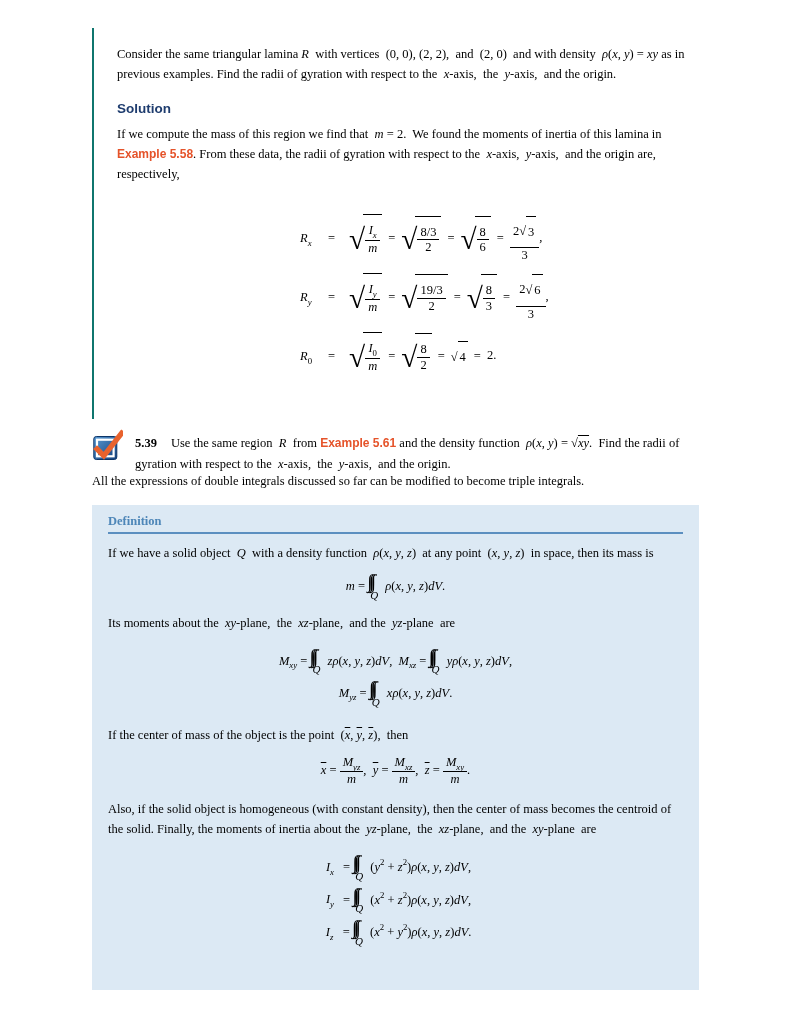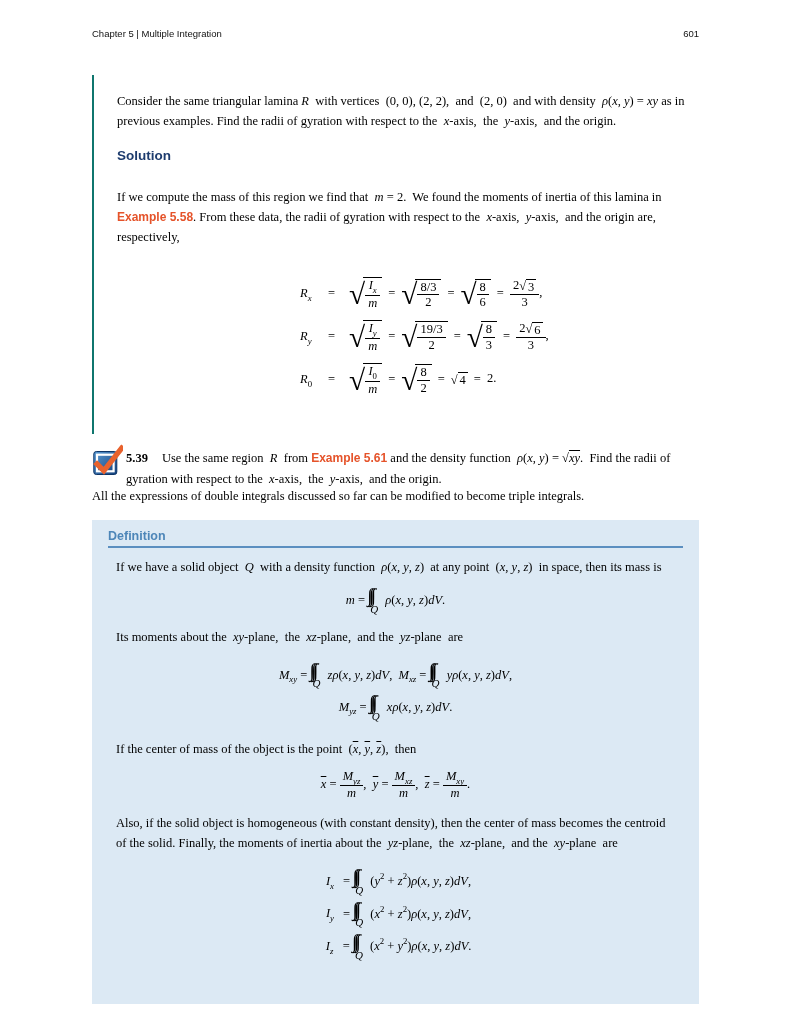--- a/index.html
+++ b/index.html
@@ -22,85 +22,81 @@
 
   
   .example {
     border-left: 2px solid #0f766e;
     padding: 16px 0 28px 23px;
   }
   .example p, .cp p, .defbox p { line-height: 1.62; }
   .sol-title {
     font-family: "Liberation Sans", sans-serif;
     font-size: 13.5px; font-weight: bold; color: #1e3c6e;
-    margin: 16px 0 24px 0;
+    margin: 16px 0 8px 0;
   }
   .xlink { color: #e5532a; font-family: "Liberation Sans", sans-serif; font-weight: bold; font-size: 12px; cursor: pointer; }
 
   .sol-eqs { margin: 30px 0 0 183px; }
   .eqrow { margin: 4px 0 10px 0; white-space: nowrap; }
   .lhs { display: inline-block; min-width: 24px; }
   .req { display: inline-block; margin: 0 14px 0 4px; }
   .eq2 { display: inline-block; margin: 0 6px; }
 
   
   i { font-family: "Liberation Serif", serif; }
   sub { font-size: 0.7em; }
   sup { font-size: 0.7em; }
   .ov { text-decoration: overline; }
   .fr { display: inline-block; text-align: center; vertical-align: middle; line-height: 1.15; }
   .fr > .n { display: block; padding: 0 3px; }
   .fr > .d { display: block; border-top: 1px solid #000; padding: 0 3px; }
   .sq { display: inline-flex; align-items: center; vertical-align: middle; white-space: nowrap; }
   .sq > .r { font-style: normal; line-height: 1; }
-  .sq > .b { border-top: 1px solid #000; padding: 0 2px; }
+  .sq > .b { border-top: 1px solid #000; padding: 8px 2px; }
   .sq.t > .r { font-size: 2.35em; font-weight: 200; line-height: 0.82; margin-right: -2px; }
   .iii { display: inline-flex; flex-direction: column; align-items: center; vertical-align: middle; margin: 0 4px 0 2px; }
   .iii .s { font-style: italic; font-size: 1.55em; line-height: 0.95; letter-spacing: -0.36em; padding-right: 0.36em; }
   .iii .q { font-size: 0.88em; line-height: 1; margin-top: -2px; }
 
   
-  .cp { display: flex; gap: 3px; margin-top: 14px; padding-left: 1px; justify-content: space-between; }
+  .cp { display: flex; gap: 12px; margin-top: 14px; padding-left: 1px; justify-content: space-between; }
   .cp-icon { flex: 0 0 30px; margin-top: -4px; }
   .cpnum { font-weight: bold; margin-right: 14px; }
 
   
   .h2 {
     font-family: "Liberation Sans", sans-serif;
     font-size: 19.5px; font-weight: bold; color: #4d86b8;
     margin: 33px 0 9px 0;
   }
 
   
   .defbox {
     background: #dce9f4;
     margin-top: 16px;
     padding: 9px 16px 26px 16px;
   }
   .def-title {
-    font-family: Liberation Sans, sans-serif;
+    font-family: Liberation Serif, serif;
     font-size: 12.5px; font-weight: bold; color: #4d86b8;
     margin-bottom: 3px;
   }
   .def-rule { height: 2px; background: #5b8fc0; margin-bottom: 9px; }
-  .defbox p { margin: 6px 8px; }
+  .defbox p { margin: 6px 0; }
   .eqc { text-align: center; margin: 10px 0 12px 0; }
   .eqg { display: inline-block; text-align: left; }
   .eqg > div { margin: 5px 0; white-space: nowrap; text-align: center; }
   .lhs2 { display: inline-block; min-width: 20px; }
 </style>
 </head>
 <body>
 
 <div class="page">
 
-  <div class="pghead">
-    <span>Chapter 5 | Multiple Integration</span>
-    <span>601</span>
-  </div>
 
   <section class="example">
     <p>Consider the same triangular lamina <i>R</i>&nbsp; with vertices &nbsp;(0, 0), (2, 2),&nbsp; and &nbsp;(2, 0)&nbsp; and with density &nbsp;<i>ρ</i>(<i>x</i>, <i>y</i>) = <i>xy</i> as in previous examples. Find the radii of gyration with respect to the &nbsp;<i>x</i>-axis,&nbsp; the &nbsp;<i>y</i>-axis,&nbsp; and the origin.</p>
     <div class="sol-title">Solution</div>
     <p>If we compute the mass of this region we find that &nbsp;<i>m</i> = 2.&nbsp; We found the moments of inertia of this lamina in <span class="xlink">Example 5.58</span>. From these data, the radii of gyration with respect to the &nbsp;<i>x</i>-axis,&nbsp; <i>y</i>-axis,&nbsp; and the origin are, respectively,</p>
     <div class="sol-eqs">
       <div class="eqrow"><span class="lhs"><i>R</i><sub><i>x</i></sub></span><span class="req">=</span><span class="sq t">
             <span class="r">√</span>
             <span class="b"><span class="fr"><span class="n"><i>I</i><sub><i>x</i></sub></span><span class="d"><i>m</i></span></span></span>
           </span><span class="eq2">=</span><span class="sq t">

